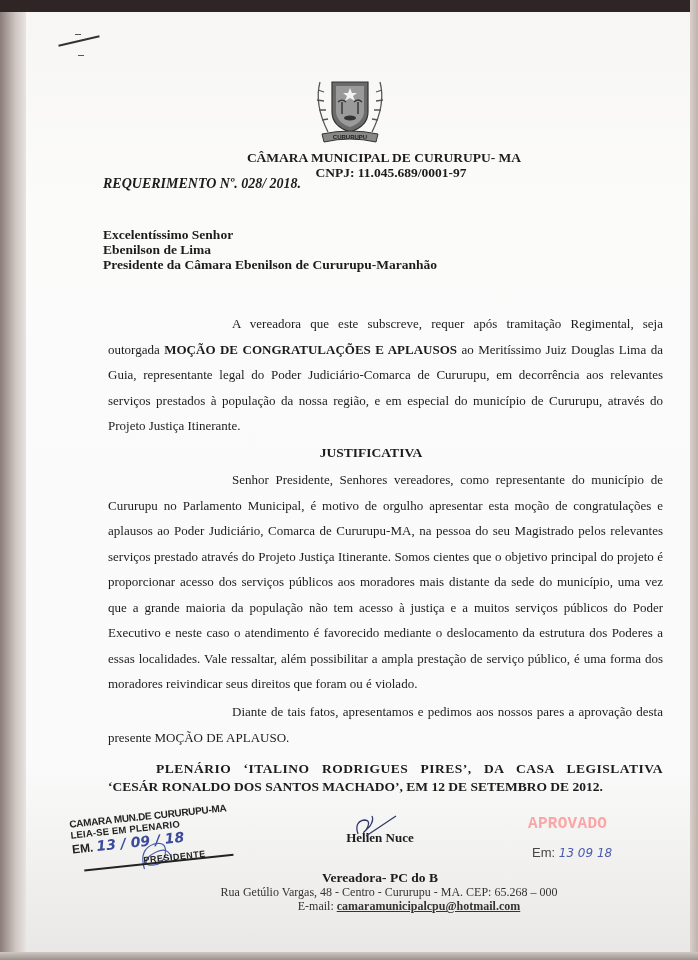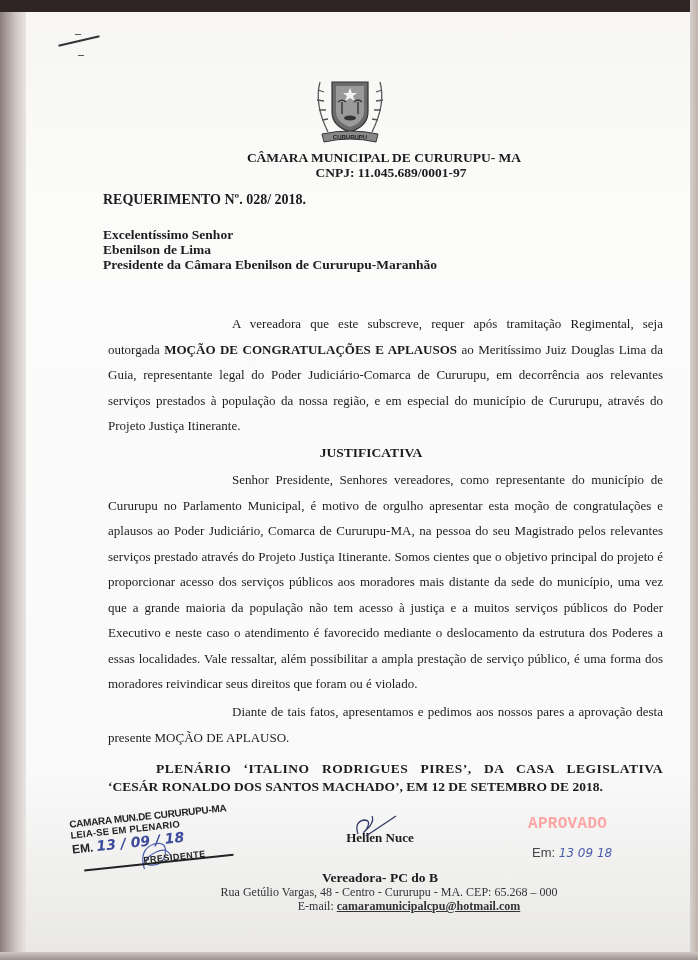--- a/index.html
+++ b/index.html
@@ -27,21 +27,21 @@
   .pen-mark { position: absolute; left: 58px; top: 40px; width: 42px; height: 2px; background: #333; transform: rotate(-13deg); }
   .pen-dot1 { position: absolute; left: 75px; top: 34px; width: 6px; height: 1px; background: #555; }
   .pen-dot2 { position: absolute; left: 78px; top: 55px; width: 6px; height: 1px; background: #555; }
 
   .crest { position: absolute; left: 310px; top: 74px; width: 80px; height: 72px; }
 
   .header-title { position: absolute; left: 0; width: 698px; text-align: center; font-weight: bold; font-size: 13.5px; }
   .h1 { top: 150px; left: 35px; }
   .h2 { top: 165px; left: 42px; }
 
-  .req { position: absolute; left: 103px; top: 192px; font-weight: bold; font-size: 14px; }
+  .req { position: absolute; left: 103px; top: 176px; font-weight: bold; font-size: 14px; font-style: italic; }
   .addr { position: absolute; left: 103px; font-weight: bold; font-size: 13.5px; }
   .a1 { top: 227px; } .a2 { top: 242px; } .a3 { top: 257px; }
 
   .body-text { position: absolute; left: 108px; width: 555px; font-size: 13px; line-height: 25.5px; text-align: justify; }
   .p1 { top: 311px; }
   .indent { display: inline-block; width: 124px; }
   .bold { font-weight: bold; }
 
   .just-title { position: absolute; left: 0; width: 698px; top: 445px; text-align: center; font-weight: bold; font-size: 13.5px; left: 22px; }
   .p2 { top: 467px; }
@@ -113,21 +113,21 @@
 <div class="body-text p1"><span class="indent"></span><span>A vereadora que este subscreve, requer após tramitação Regimental, seja outorgada </span><span class="bold">MOÇÃO DE CONGRATULAÇÕES E APLAUSOS</span><span> ao Meritíssimo Juiz Douglas Lima da Guia, representante legal do Poder Judiciário-Comarca de Cururupu, em decorrência aos relevantes serviços prestados à população da nossa região, e em especial do município de Cururupu, através do Projeto Justiça Itinerante.</span></div>
 
 <div class="just-title">JUSTIFICATIVA</div>
 
 <div class="body-text p2"><span class="indent"></span><span>Senhor Presidente, Senhores vereadores, como representante do município de Cururupu no Parlamento Municipal, é motivo de orgulho apresentar esta moção de congratulações e aplausos ao Poder Judiciário, Comarca de Cururupu-MA, na pessoa do seu Magistrado pelos relevantes serviços prestado através do Projeto Justiça Itinerante. Somos cientes que o objetivo principal do projeto é proporcionar acesso dos serviços públicos aos moradores mais distante da sede do município, uma vez que a grande maioria da população não tem acesso à justiça e a muitos serviços públicos do Poder Executivo e neste caso o atendimento é favorecido mediante o deslocamento da estrutura dos Poderes a essas localidades. Vale ressaltar, além possibilitar a ampla prestação de serviço público, é uma forma dos moradores reivindicar seus direitos que foram ou é violado.</span></div>
 
 <div class="body-text p3"><span class="indent"></span><span>Diante de tais fatos, apresentamos e pedimos aos nossos pares a aprovação desta presente MOÇÃO DE APLAUSO.</span></div>
 
 <div class="plenario">
   <div class="pl1">PLENÁRIO ‘ITALINO RODRIGUES PIRES’, DA CASA LEGISLATIVA</div>
-  <div>‘CESÁR RONALDO DOS SANTOS MACHADO’, EM 12 DE SETEMBRO DE 2018.</div>
+  <div>‘CESÁR RONALDO DOS SANTOS MACHADO’, EM 12 DE SETEMBRO DE 2012.</div>
 </div>
 
 <div class="stamp">
   <div class="s1">CAMARA MUN.DE CURURUPU-MA</div>
   <div class="s2">LEIA-SE EM PLENARIO</div>
   <div class="s3"><span>EM.</span> <span class="hand">13 / 09 / 18</span></div>
   <svg style="position:absolute;left:62px;top:28px;width:40px;height:40px" viewBox="0 0 40 40">
     <path d="M8 30 Q4 10 20 6 Q34 4 30 18 Q26 30 12 26 Q6 20 22 14 Q34 10 36 22" fill="none" stroke="#4a5cae" stroke-width="1.2"></path>
   </svg>
   <div class="line"></div>

